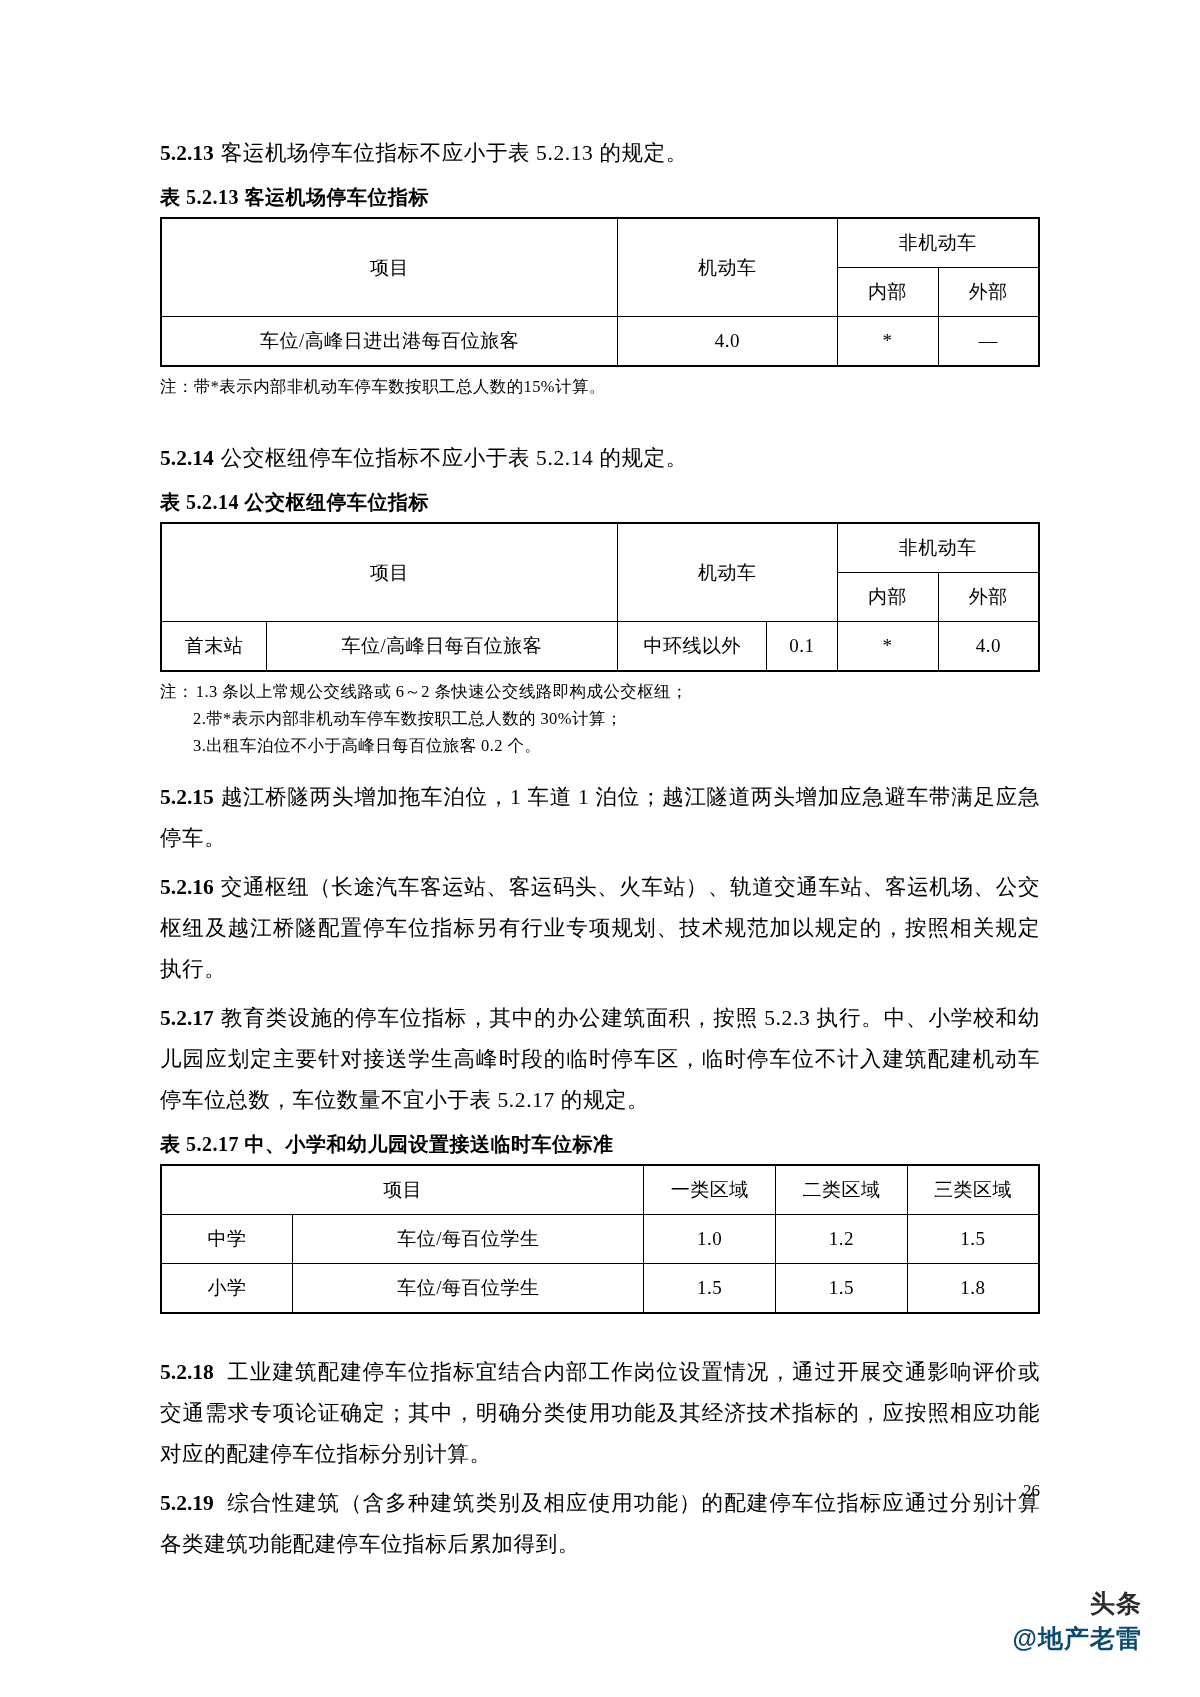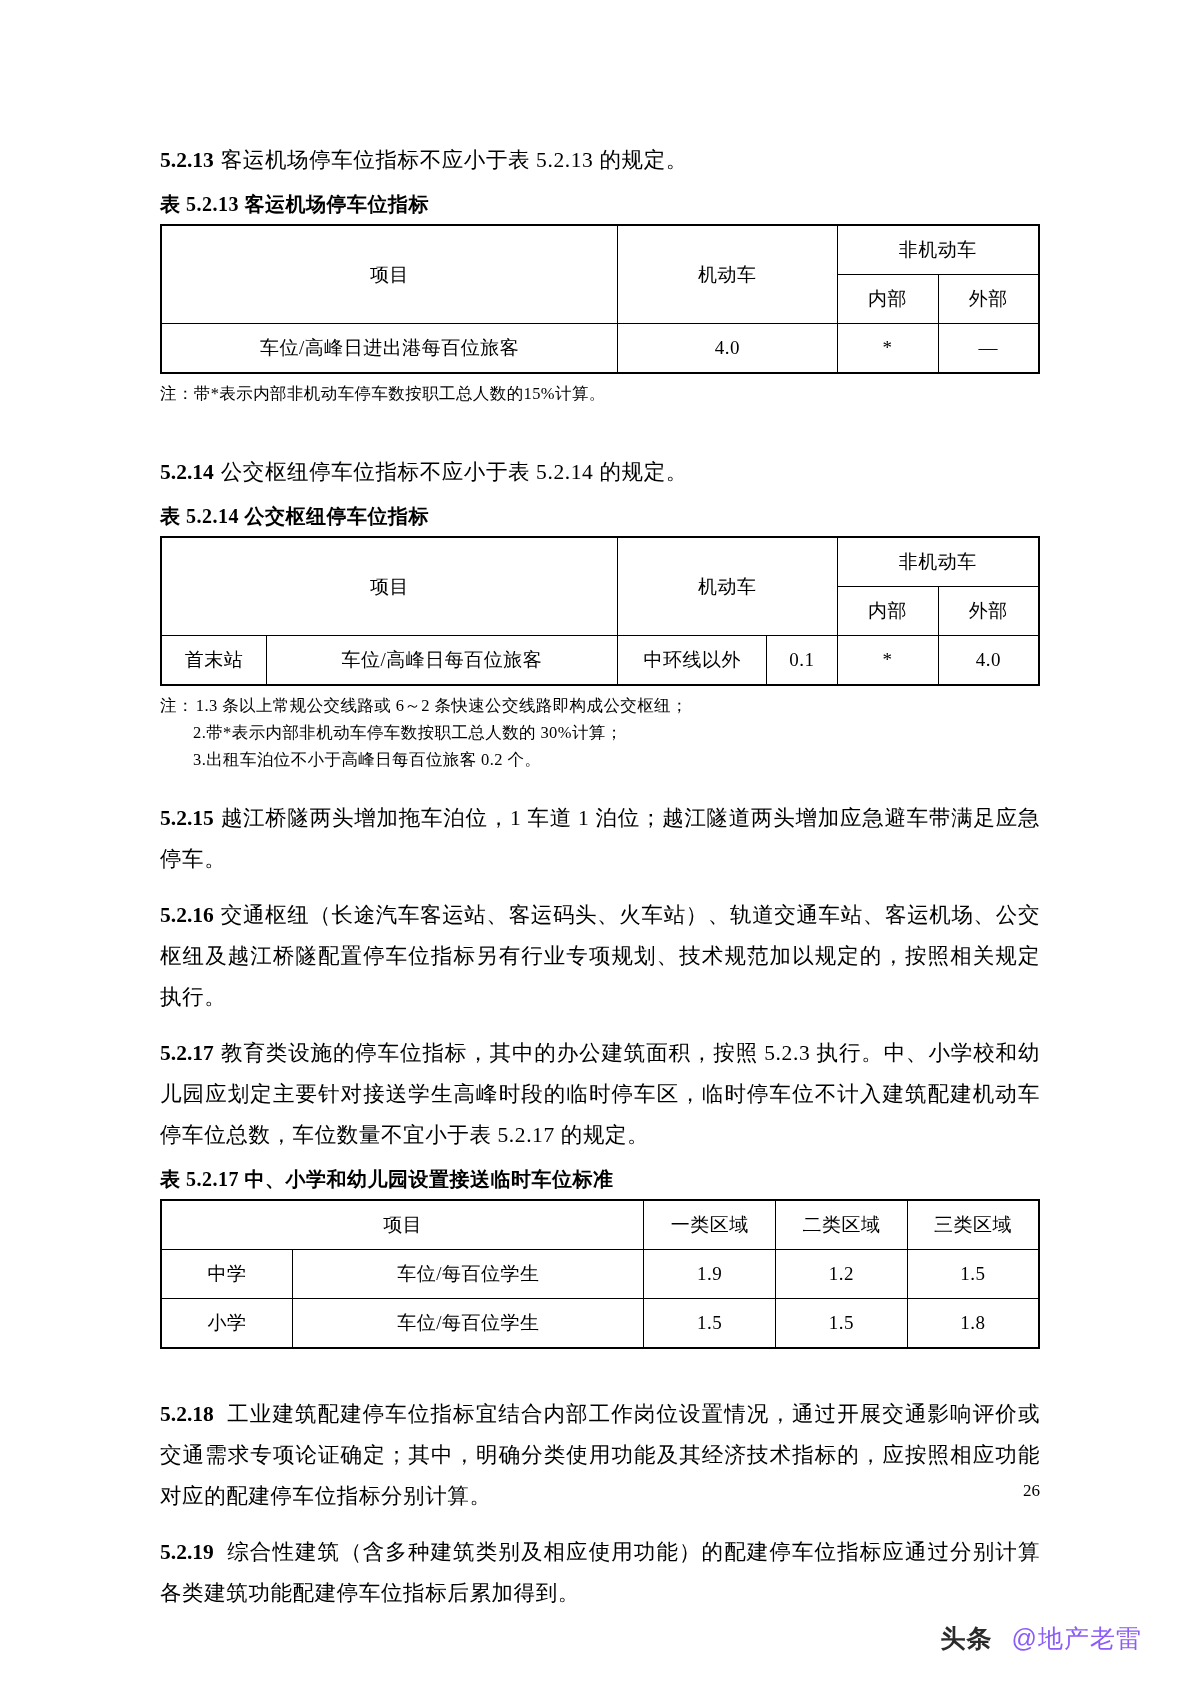--- a/index.html
+++ b/index.html
@@ -22,21 +22,21 @@
     box-sizing: border-box;
     padding: 125px 160px 0 160px;
   }
 
   
   .clause {
     font-size: 21.5px;
     line-height: 41px;
     letter-spacing: 0.6px;
     text-align: justify;
-    margin: 15px 0 4px 0;
+    margin: 8px 0 4px 0;
   }
   .clause .num {
     font-weight: 700;
     margin-right: 7px;
     letter-spacing: 0px;
   }
 
   
   .tbl-caption {
     font-size: 20px;
@@ -92,36 +92,37 @@
     bottom: 196px;
     font-size: 17px;
   }
 
   
   .watermark {
     position: absolute;
     right: 58px;
     bottom: 42px;
     display: flex;
-    align-items: center;
-    gap: 19px;
+    align-items: flex-end;
+    gap: 2px;
     color: #3b3b3b;
     font-family: "Liberation Sans", sans-serif;
+    flex-direction: column;
   }
   .wm-logo {
     font-size: 25px;
     font-weight: 700;
     letter-spacing: 1px;
     color: #2b2b2b;
   }
   .wm-text {
     font-size: 25px;
-    font-weight: 400;
+    font-weight: 700;
     letter-spacing: 1px;
-    color: #8b5cf6;
+    color: #0c4a6e;
   }
 </style>
 </head>
 <body>
 
 <div class="page">
 
   <p class="clause">
     <span class="num">5.2.13</span><span>客运机场停车位指标不应小于表 5.2.13 的规定。</span>
   </p>
@@ -227,21 +228,21 @@
     <tbody>
       <tr>
         <td colspan="2">项目</td>
         <td>一类区域</td>
         <td>二类区域</td>
         <td>三类区域</td>
       </tr>
       <tr>
         <td>中学</td>
         <td>车位/每百位学生</td>
-        <td>1.9</td>
+        <td>1.0</td>
         <td>1.2</td>
         <td>1.5</td>
       </tr>
       <tr>
         <td>小学</td>
         <td>车位/每百位学生</td>
         <td>1.5</td>
         <td>1.5</td>
         <td>1.8</td>
       </tr>

